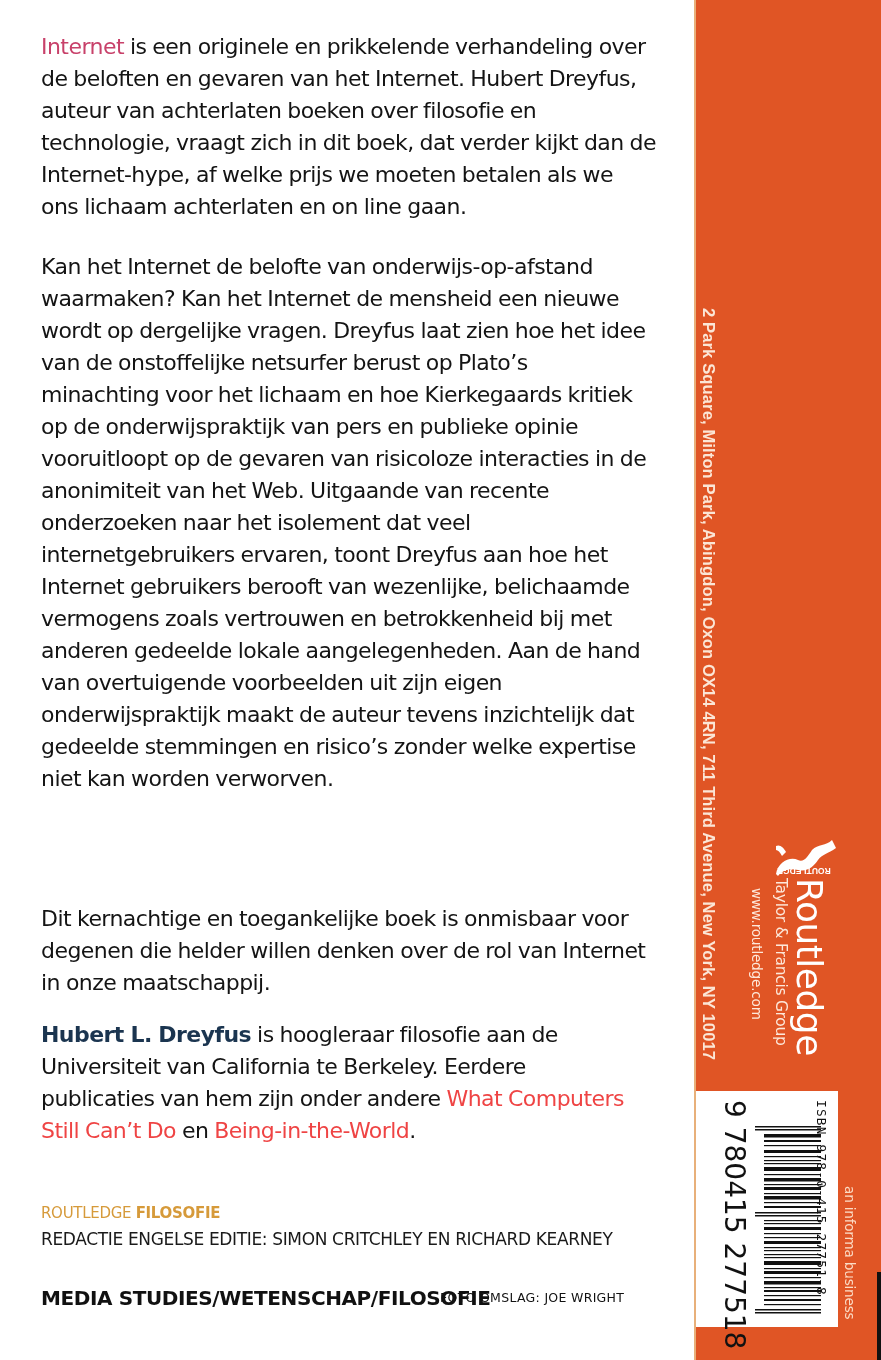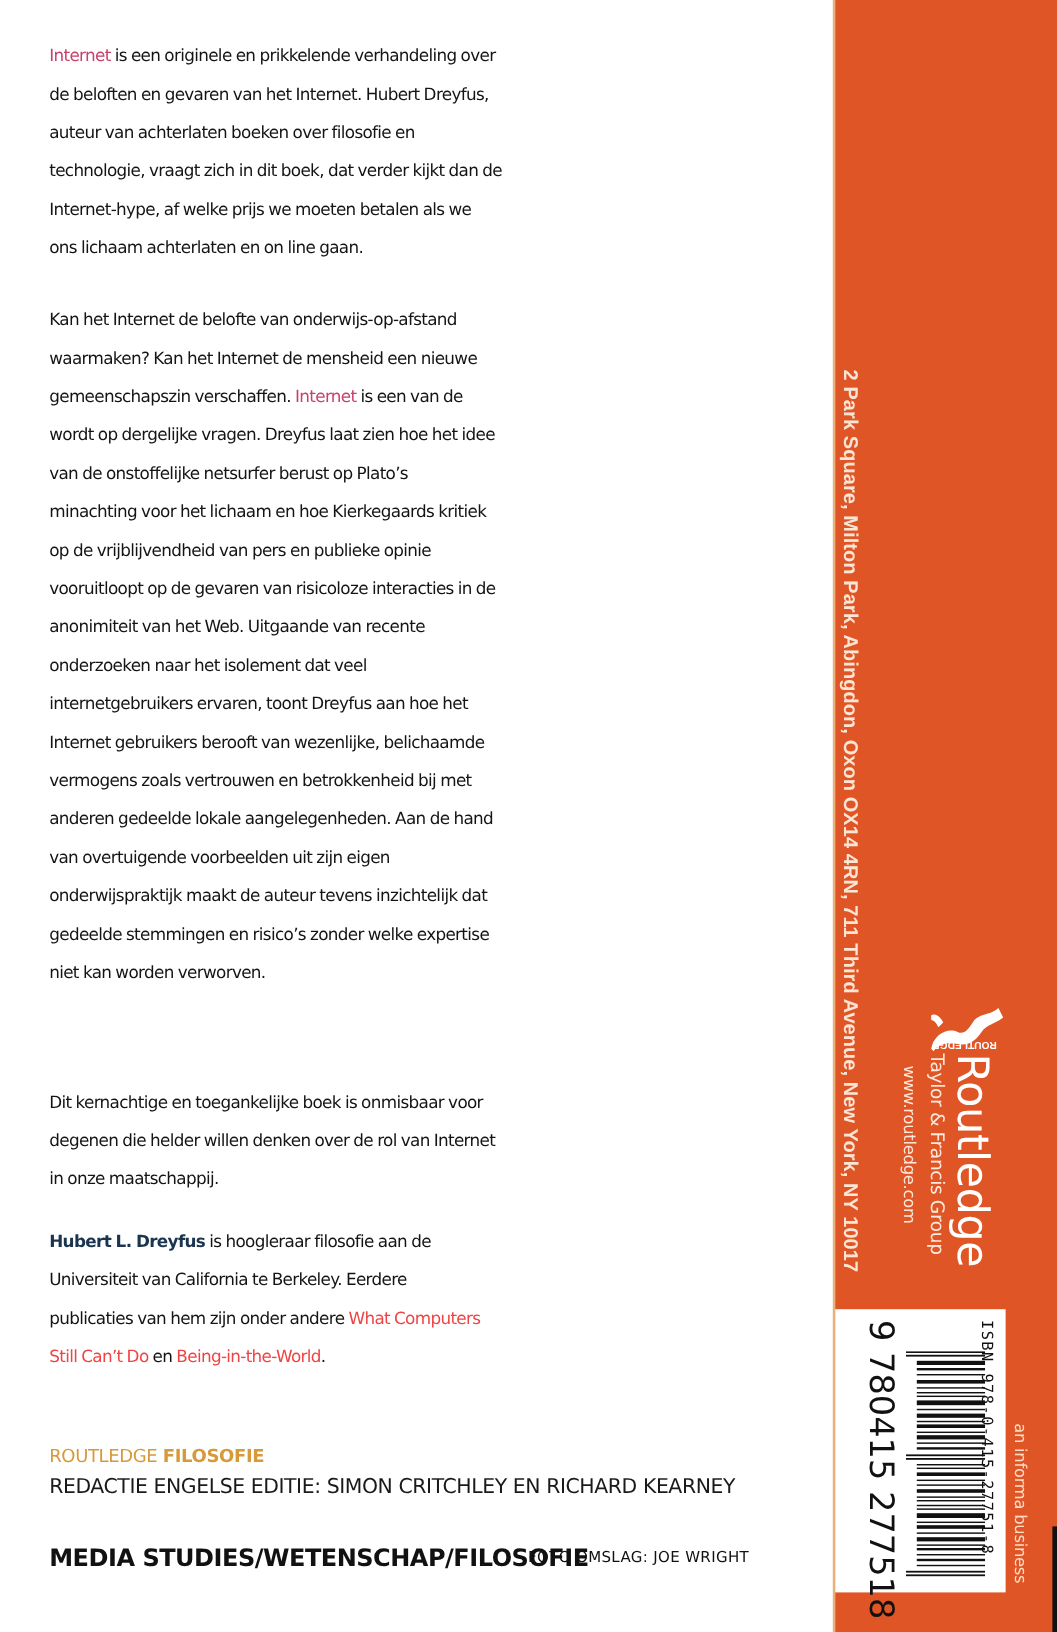--- a/index.html
+++ b/index.html
@@ -16,21 +16,21 @@
       color: #141414;
     }
     .text-col {
       position: absolute;
       left: 41px;
       top: 31px;
       width: 640px;
     }
     .para {
       font-family: "DejaVu Sans", sans-serif;
-      font-size: 14px;
+      font-size: 22px;
       line-height: 32px;
       letter-spacing: -0.55px;
       word-spacing: -0.5px;
       margin: 0;
       white-space: nowrap;
     }
     .para .line { display: block; }
     .p1 { position: absolute; top: 0; }
     .p2 { position: absolute; top: 220px; }
     .p3 { position: absolute; top: 872px; }
@@ -196,25 +196,24 @@
     <span class="line">de beloften en gevaren van het Internet. Hubert Dreyfus,</span>
     <span class="line">auteur van achterlaten boeken over filosofie en</span>
     <span class="line">technologie, vraagt zich in dit boek, dat verder kijkt dan de</span>
     <span class="line">Internet-hype, af welke prijs we moeten betalen als we</span>
     <span class="line">ons lichaam achterlaten en on line gaan.</span>
   </p>
 
   <p class="para p2">
     <span class="line">Kan het Internet de belofte van onderwijs-op-afstand</span>
     <span class="line">waarmaken? Kan het Internet de mensheid een nieuwe</span>
-    <span class="line"><span>gemeenschapszin verschaffen. </span><span class="pink">Internet</span><span> is een van de</span></span>
     <span class="line">wordt op dergelijke vragen. Dreyfus laat zien hoe het idee</span>
     <span class="line">van de onstoffelijke netsurfer berust op Plato’s</span>
     <span class="line">minachting voor het lichaam en hoe Kierkegaards kritiek</span>
-    <span class="line">op de vrijblijvendheid van pers en publieke opinie</span>
+    <span class="line">op de onderwijspraktijk van pers en publieke opinie</span>
     <span class="line">vooruitloopt op de gevaren van risicoloze interacties in de</span>
     <span class="line">anonimiteit van het Web. Uitgaande van recente</span>
     <span class="line">onderzoeken naar het isolement dat veel</span>
     <span class="line">internetgebruikers ervaren, toont Dreyfus aan hoe het</span>
     <span class="line">Internet gebruikers berooft van wezenlijke, belichaamde</span>
     <span class="line">vermogens zoals vertrouwen en betrokkenheid bij met</span>
     <span class="line">anderen gedeelde lokale aangelegenheden. Aan de hand</span>
     <span class="line">van overtuigende voorbeelden uit zijn eigen</span>
     <span class="line">onderwijspraktijk maakt de auteur tevens inzichtelijk dat</span>
     <span class="line">gedeelde stemmingen en risico’s zonder welke expertise</span>

